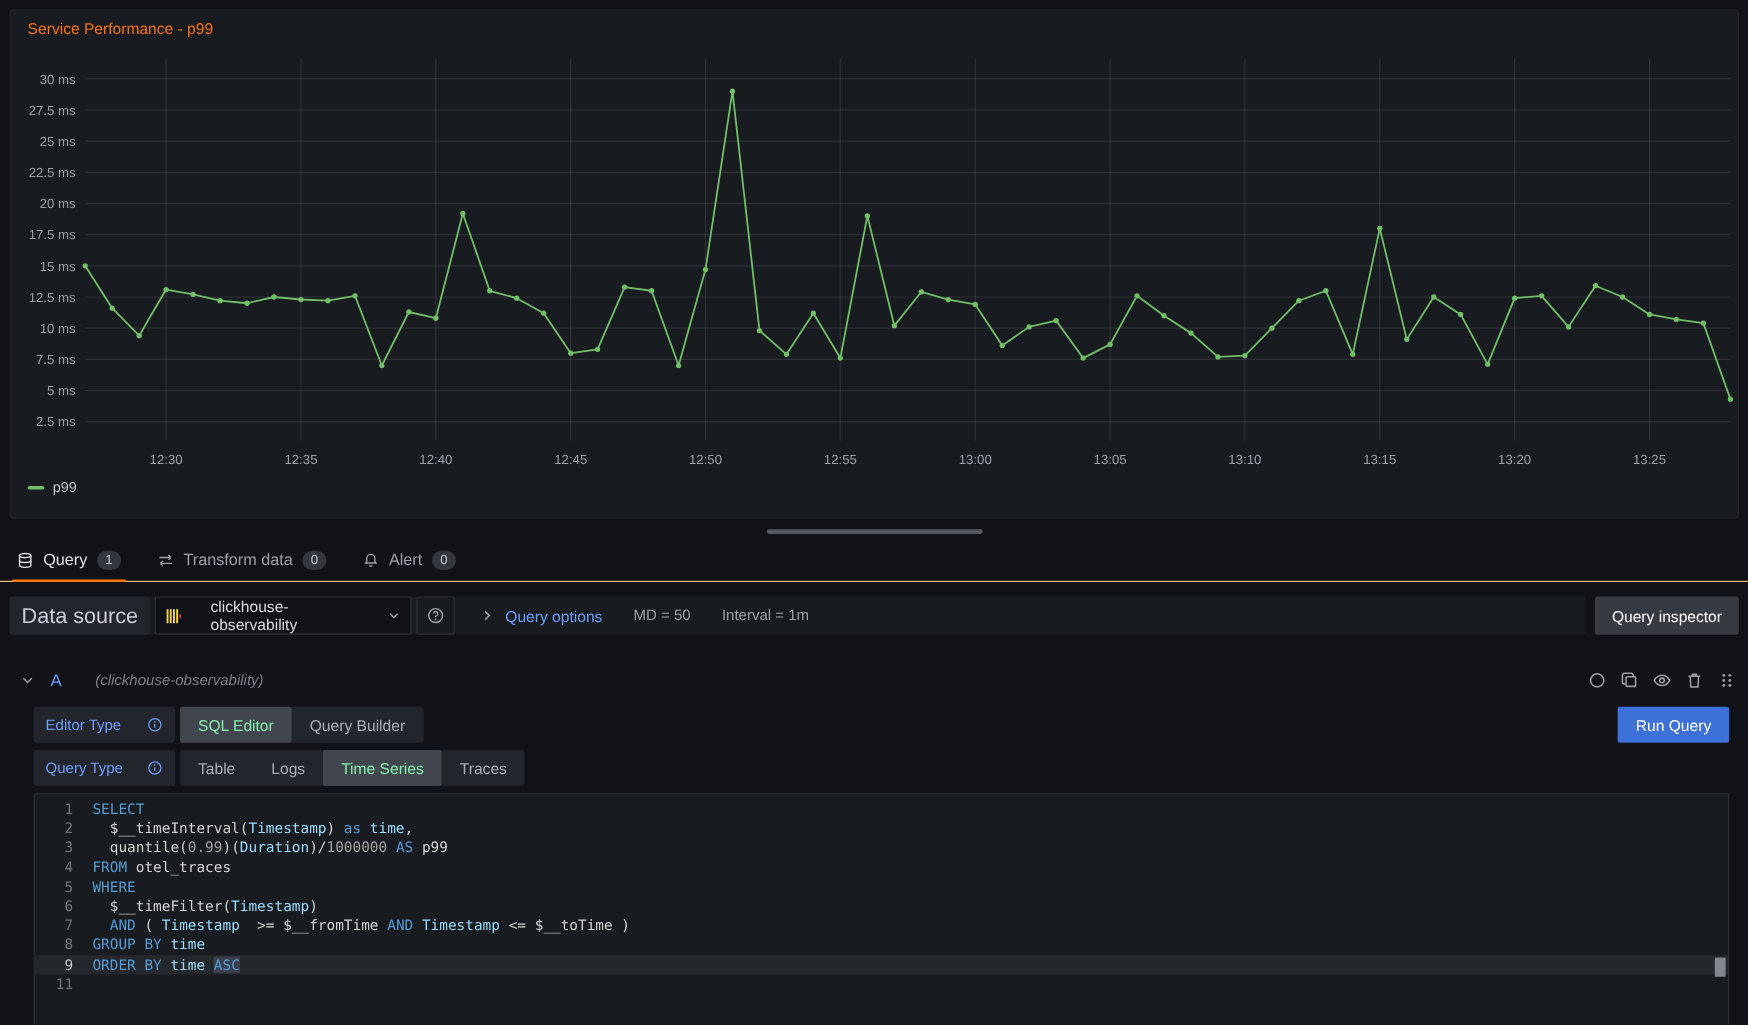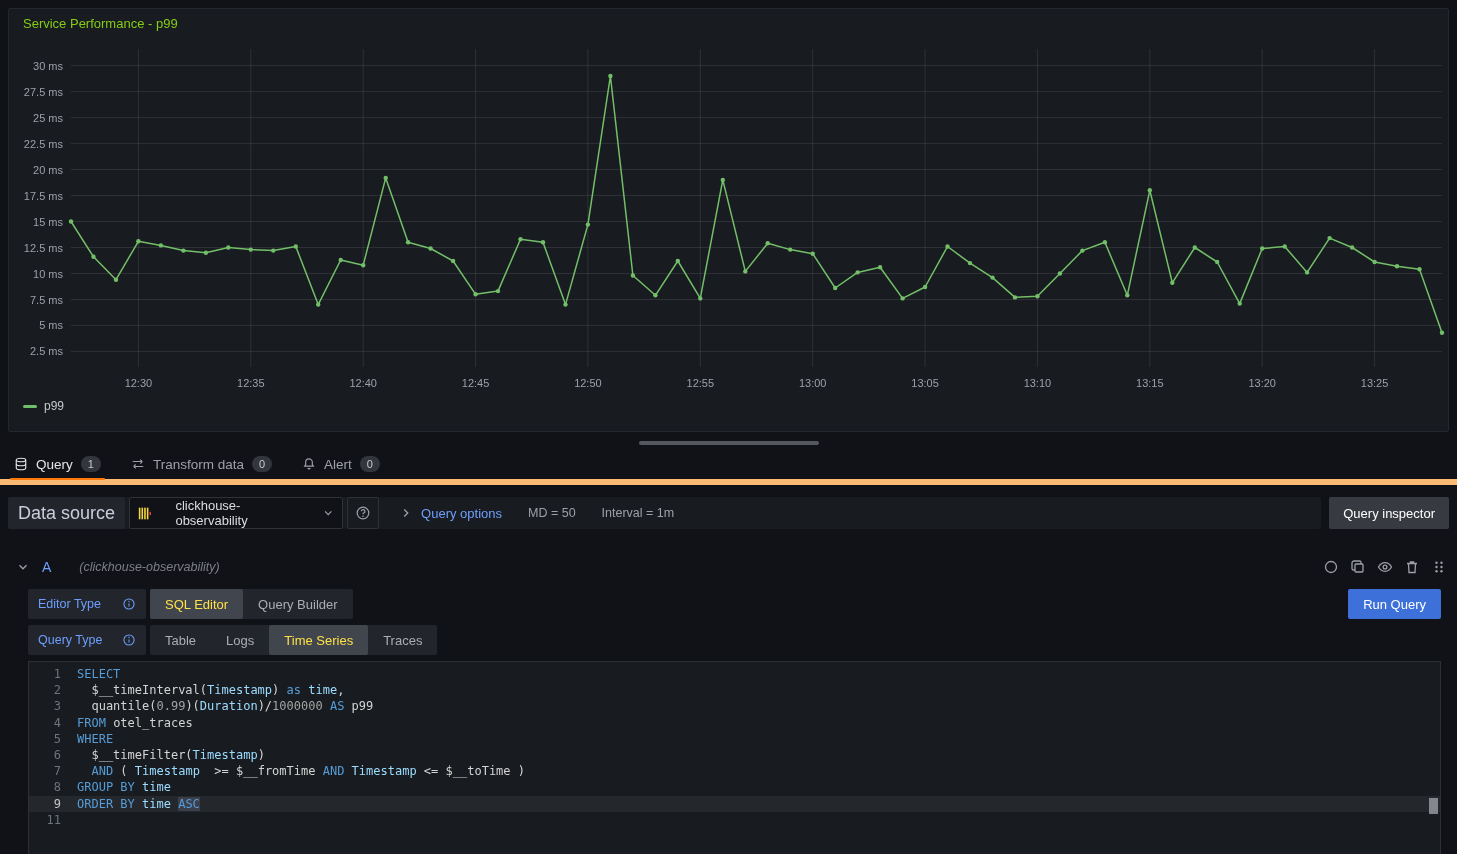--- a/index.html
+++ b/index.html
@@ -2,33 +2,33 @@
 <html><head>
 <meta charset="utf-8">
 <style>
   * { margin:0; padding:0; box-sizing:border-box; }
   html,body { width:1457px; height:854px; overflow:hidden; }
   body { background:#111217; font-family:"Liberation Sans","DejaVu Sans",sans-serif; color:#ccccdc; font-size:13px; }
 
   
   .panel { margin:8px 8px 0 8px; height:424px; background:#181b1f; border:1px solid #25272e; border-radius:2px; }
   .panel-header { height:28px; display:flex; align-items:center; padding:0 14px; }
-  .panel-title { font-size:13px; font-weight:500; color:#84cc16; }
+  .panel-title { font-size:13px; font-weight:500; color:#f97316; }
   #chart-svg { display:block; }
   .legend { display:flex; align-items:center; gap:7px; padding-left:14px; height:22px; }
   .legend-swatch { width:14px; height:3px; border-radius:2px; background:#73bf69; }
   .legend-label { font-size:12px; color:#c7c9cc; }
   .grid { stroke:rgba(204,204,220,0.12); stroke-width:1; }
   .ytick { fill:#9da0a8; font-size:11px; text-anchor:end; }
   .xtick { fill:#9da0a8; font-size:11px; text-anchor:middle; }
 
   .hscrollbar { width:180px; height:4px; background:#565860; border-radius:2px; margin:9px auto 4px auto; }
 
   
-  .tabs { display:flex; align-items:stretch; gap:22px; padding-left:10px; height:36px; border-bottom:6px solid #fdba74; }
+  .tabs { display:flex; align-items:stretch; gap:22px; padding-left:10px; height:36px; border-bottom:1px solid #fdba74; }
   .tab { display:flex; align-items:center; gap:8px; font-size:13.5px; color:#9da0a8; position:relative; padding:0 4px; cursor:pointer; }
   .tab.active { color:#e3e4e8; }
   .tab.active::after { content:""; position:absolute; left:0; right:0; bottom:-1px; height:2px; background:#ff780a; border-radius:1px; }
   .ticon { width:14px; height:14px; }
   .pill { background:#34363d; color:#c7c9cc; font-size:11px; line-height:16px; padding:0 7px; border-radius:9px; }
 
   
   .ds-row { display:flex; align-items:center; margin:12px 8px 0 8px; height:32px; }
   .ds-left { flex:1; display:flex; align-items:center; background:#181b1f; height:32px; border-radius:2px; }
   .ds-label { background:#22252b; height:32px; display:flex; align-items:center; padding:0 10px; font-size:18px; border-radius:2px; color:#ccccdc; margin-right:4px; white-space:nowrap; }
@@ -48,21 +48,21 @@
   .qrow-icons { margin-left:auto; display:flex; align-items:center; gap:11px; color:#9da0a8; }
   .qrow-icons svg { width:16px; height:16px; cursor:pointer; }
 
   
   .editor-body { margin:10px 16px 0 28px; }
   .erow { display:flex; align-items:center; gap:4px; margin-bottom:6px; height:30px; }
   .inline-label { width:118px; height:30px; background:#22252b; display:flex; align-items:center; justify-content:space-between; padding:0 10px; color:#6e9fff; font-size:12.5px; border-radius:2px; }
   .inline-label svg { width:14px; height:14px; }
   .segmented { display:flex; background:#22252b; border-radius:2px; height:30px; }
   .seg-opt { display:flex; align-items:center; padding:0 15px; font-size:13px; color:#aaadb4; border-radius:2px; cursor:pointer; }
-  .seg-opt.active { background:#41454e; color:#fde047; font-weight:500; }
+  .seg-opt.active { background:#41454e; color:#86efac; font-weight:500; }
   .btn-primary { margin-left:auto; height:30px; padding:0 15px; background:#3d71d9; border:none; border-radius:2px; color:#fff; font-size:13px; font-weight:500; font-family:inherit; cursor:pointer; }
 
   
   .sql-editor { position:relative; margin-top:4px; height:196px; background:#181b1f; border:1px solid #2c2f34; padding-top:4px; overflow:hidden;
     font-family:"DejaVu Sans Mono","Liberation Mono",monospace; font-size:12px; line-height:16.2px; }
   .sql-line { display:flex; }
   .sql-line.cur { background:rgba(200,205,220,0.07); }
   .gutter { width:48px; text-align:right; padding-right:16px; color:#6f737b; flex:none; }
   .sql-line.cur .gutter { color:#c6c8cc; }
   .code { white-space:pre; }

